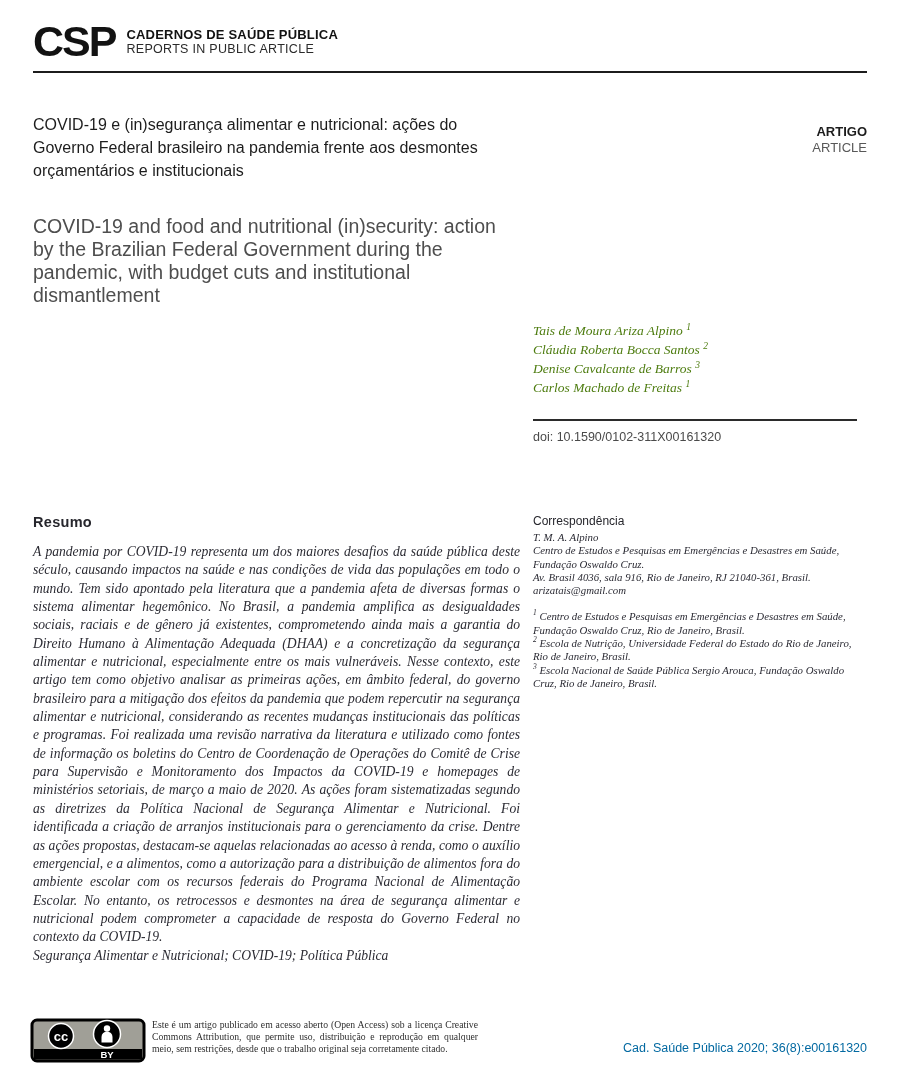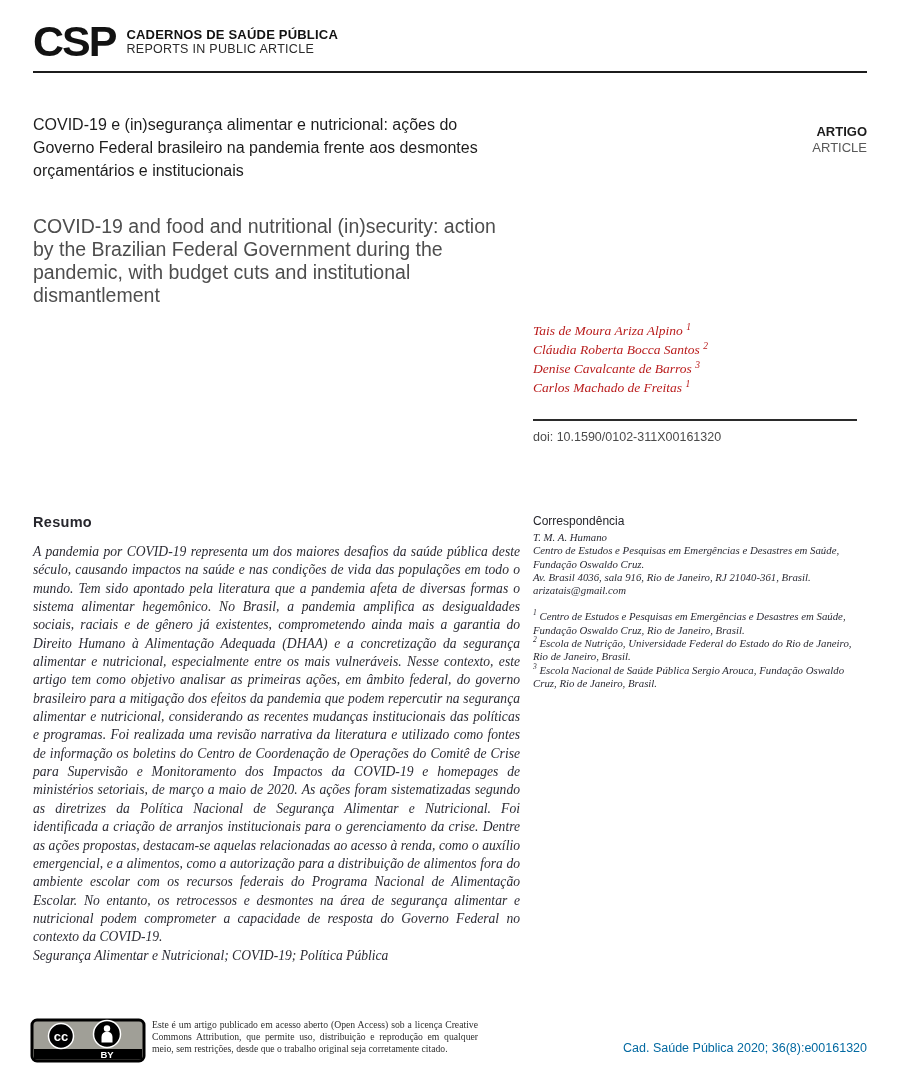--- a/index.html
+++ b/index.html
@@ -21,21 +21,21 @@
   .article-type .en{color:#585858;}
 
   
   .title-pt{position:absolute;left:33px;top:113px;width:468px;font-size:16px;font-weight:400;
             line-height:23px;color:#1d1d1d;}
   .title-en{position:absolute;left:33px;top:215px;width:468px;font-size:19.5px;line-height:23px;color:#4e4e4e;}
   .title-es{position:absolute;left:33px;top:329px;width:468px;font-size:19.5px;line-height:23px;color:#4e4e4e;}
 
   
   .authors{position:absolute;left:533px;top:321px;font-family:"Liberation Serif",serif;font-style:italic;
-           font-size:13.5px;line-height:19px;color:#b91c1c;}
+           font-size:13.5px;line-height:19px;color:#4d7c0f;}
   .authors sup{font-size:9.5px;line-height:0;}
   .right-rule{position:absolute;left:533px;width:324px;top:419px;border-top:2px solid #2b2b2b;}
   .doi{position:absolute;left:533px;top:430px;font-size:12.5px;color:#4a4a4a;}
 
   
   .resumo-heading{position:absolute;left:33px;top:514px;font-size:14.5px;font-weight:700;color:#26262c;letter-spacing:.3px;}
   .abstract{position:absolute;left:33px;top:543px;width:487px;font-family:"Liberation Serif",serif;
             font-style:italic;font-size:13.6px;line-height:18.35px;text-align:justify;color:#2b2b33;}
   .keywords{position:absolute;left:33px;top:948px;font-family:"Liberation Serif",serif;font-style:italic;
             font-size:13.6px;color:#2b2b33;}
@@ -87,21 +87,21 @@
   <div class="right-rule"></div>
   <div class="doi">doi: 10.1590/0102-311X00161320</div>
 
   <div class="resumo-heading">Resumo</div>
   <p class="abstract" style="margin:0;">A pandemia por COVID-19 representa um dos maiores desafios da saúde pública deste século, causando impactos na saúde e nas condições de vida das populações em todo o mundo. Tem sido apontado pela literatura que a pandemia afeta de diversas formas o sistema alimentar hegemônico. No Brasil, a pandemia amplifica as desigualdades sociais, raciais e de gênero já existentes, comprometendo ainda mais a garantia do Direito Humano à Alimentação Adequada (DHAA) e a concretização da segurança alimentar e nutricional, especialmente entre os mais vulneráveis. Nesse contexto, este artigo tem como objetivo analisar as primeiras ações, em âmbito federal, do governo brasileiro para a mitigação dos efeitos da pandemia que podem repercutir na segurança alimentar e nutricional, considerando as recentes mudanças institucionais das políticas e programas. Foi realizada uma revisão narrativa da literatura e utilizado como fontes de informação os boletins do Centro de Coordenação de Operações do Comitê de Crise para Supervisão e Monitoramento dos Impactos da COVID-19 e homepages de ministérios setoriais, de março a maio de 2020. As ações foram sistematizadas segundo as diretrizes da Política Nacional de Segurança Alimentar e Nutricional. Foi identificada a criação de arranjos institucionais para o gerenciamento da crise. Dentre as ações propostas, destacam-se aquelas relacionadas ao acesso à renda, como o auxílio emergencial, e a alimentos, como a autorização para a distribuição de alimentos fora do ambiente escolar com os recursos federais do Programa Nacional de Alimentação Escolar. No entanto, os retrocessos e desmontes na área de segurança alimentar e nutricional podem comprometer a capacidade de resposta do Governo Federal no contexto da COVID-19.</p>
   <div class="keywords">Segurança Alimentar e Nutricional; COVID-19; Política Pública</div>
 
   <div class="correspondence">
     <div class="corr-heading">Correspondência</div>
     <div class="corr-lines">
-      <div>T. M. A. Humano</div>
+      <div>T. M. A. Alpino</div>
       <div>Centro de Estudos e Pesquisas em Emergências e Desastres em Saúde, Fundação Oswaldo Cruz.</div>
       <div>Av. Brasil 4036, sala 916, Rio de Janeiro, RJ 21040-361, Brasil.</div>
       <div>arizatais@gmail.com</div>
     </div>
     <div class="affiliations">
       <p class="aff-item"><sup>1</sup> <span>Centro de Estudos e Pesquisas em Emergências e Desastres em Saúde, Fundação Oswaldo Cruz, Rio de Janeiro, Brasil.</span></p>
       <p class="aff-item"><sup>2</sup> <span>Escola de Nutrição, Universidade Federal do Estado do Rio de Janeiro, Rio de Janeiro, Brasil.</span></p>
       <p class="aff-item"><sup>3</sup> <span>Escola Nacional de Saúde Pública Sergio Arouca, Fundação Oswaldo Cruz, Rio de Janeiro, Brasil.</span></p>
     </div>
   </div>

